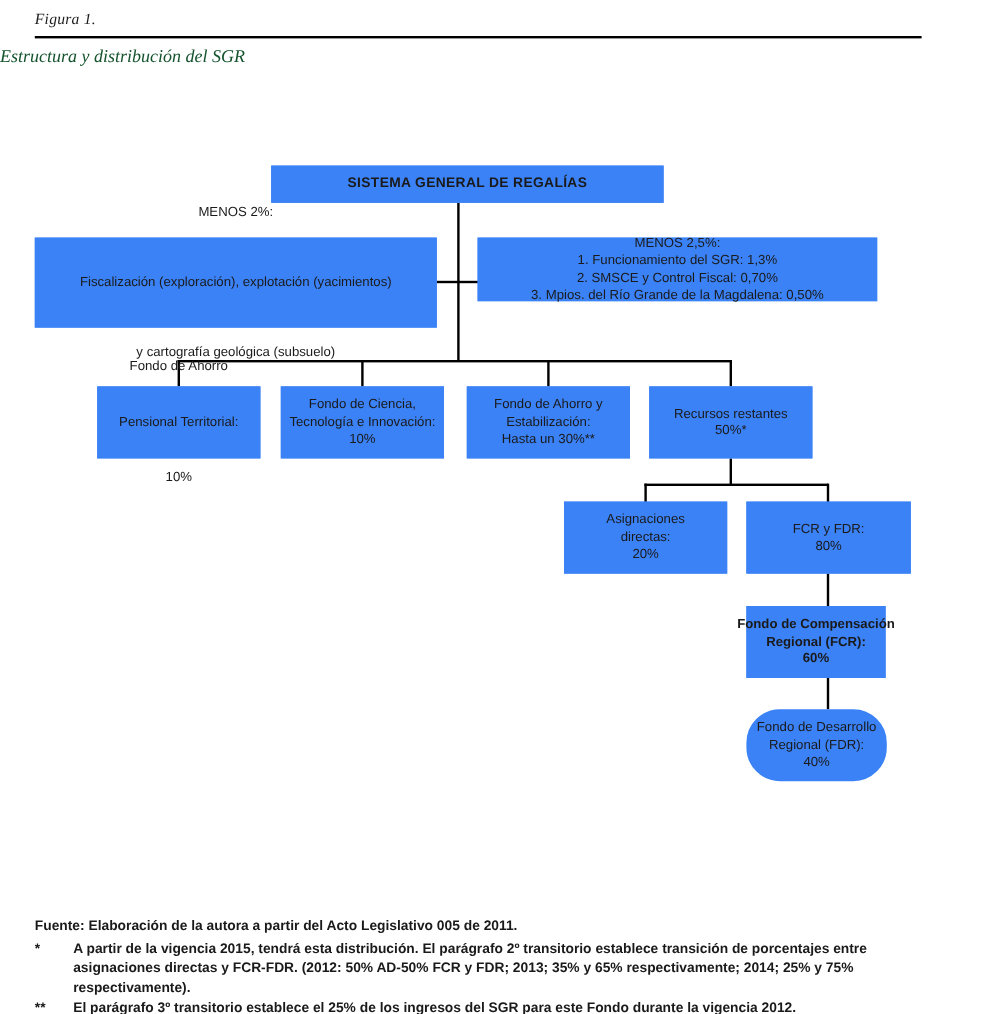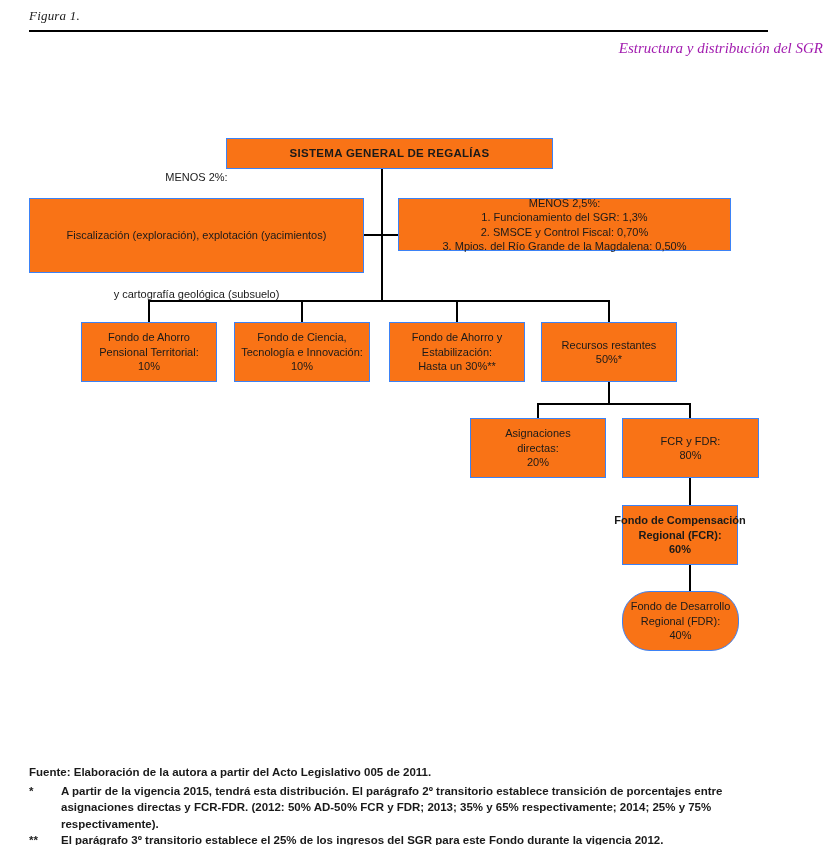--- a/index.html
+++ b/index.html
@@ -33,41 +33,41 @@
     top: 30px;
     width: 739px;
     height: 2px;
     background: #000000;
   }
   #figure-title {
     position: absolute;
     left: 0;
     top: 40px;
     width: 823px;
-    text-align: right;
+    text-align: left;
     font-family: "Liberation Serif", serif;
     font-style: italic;
     font-size: 15px;
-    color: #a21caf;
+    color: #14532d;
   }
 
   
   #diagram {
     position: absolute;
     left: 0;
     top: 0;
     width: 823px;
     height: 760px;
   }
 
   .node {
     position: absolute;
     box-sizing: border-box;
-    border: 1px solid #3b82f6;
-    background: #f97316;
+    border: 4px solid #3b82f6;
+    background: #3b82f6;
     display: flex;
     flex-direction: column;
     align-items: center;
     justify-content: center;
     text-align: center;
     font-size: 11px;
     line-height: 14.5px;
     color: #1a1a1a;
     z-index: 2;
     padding: 2px 8px;
@@ -139,21 +139,21 @@
     <span class="ln">3. Mpios. del Río Grande de la Magdalena: 0,50%</span>
   </div>
 
   <div class="conn hline" style="left:148px; top:300px; width:462px;"></div>
 
   <div class="conn vline" style="left:148px; top:300px; height:22px;"></div>
   <div class="conn vline" style="left:301px; top:300px; height:22px;"></div>
   <div class="conn vline" style="left:456px; top:300px; height:22px;"></div>
   <div class="conn vline" style="left:608px; top:300px; height:22px;"></div>
 
-  <div class="node" style="left:81px; top:322px; width:136px; height:60px;">
+  <div class="node" style="left:81px; top:322px; width:136px; height:60px;gap:32px;">
     <span class="ln">Fondo de Ahorro</span>
     <span class="ln">Pensional Territorial:</span>
     <span class="ln">10%</span>
   </div>
 
   <div class="node" style="left:234px; top:322px; width:136px; height:60px;">
     <span class="ln">Fondo de Ciencia,</span>
     <span class="ln">Tecnología e Innovación:</span>
     <span class="ln">10%</span>
   </div>

